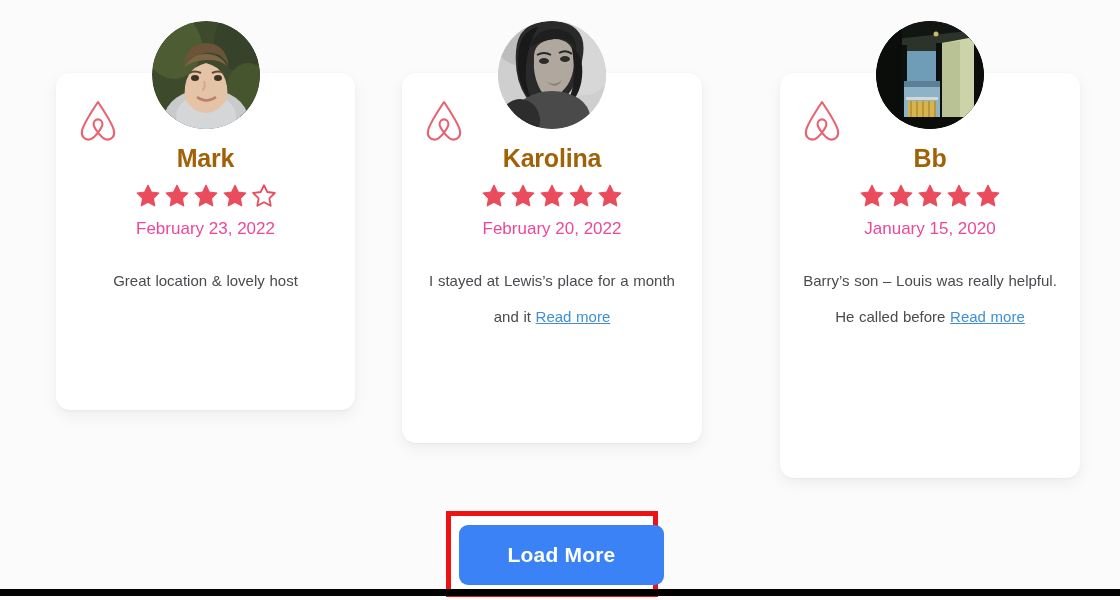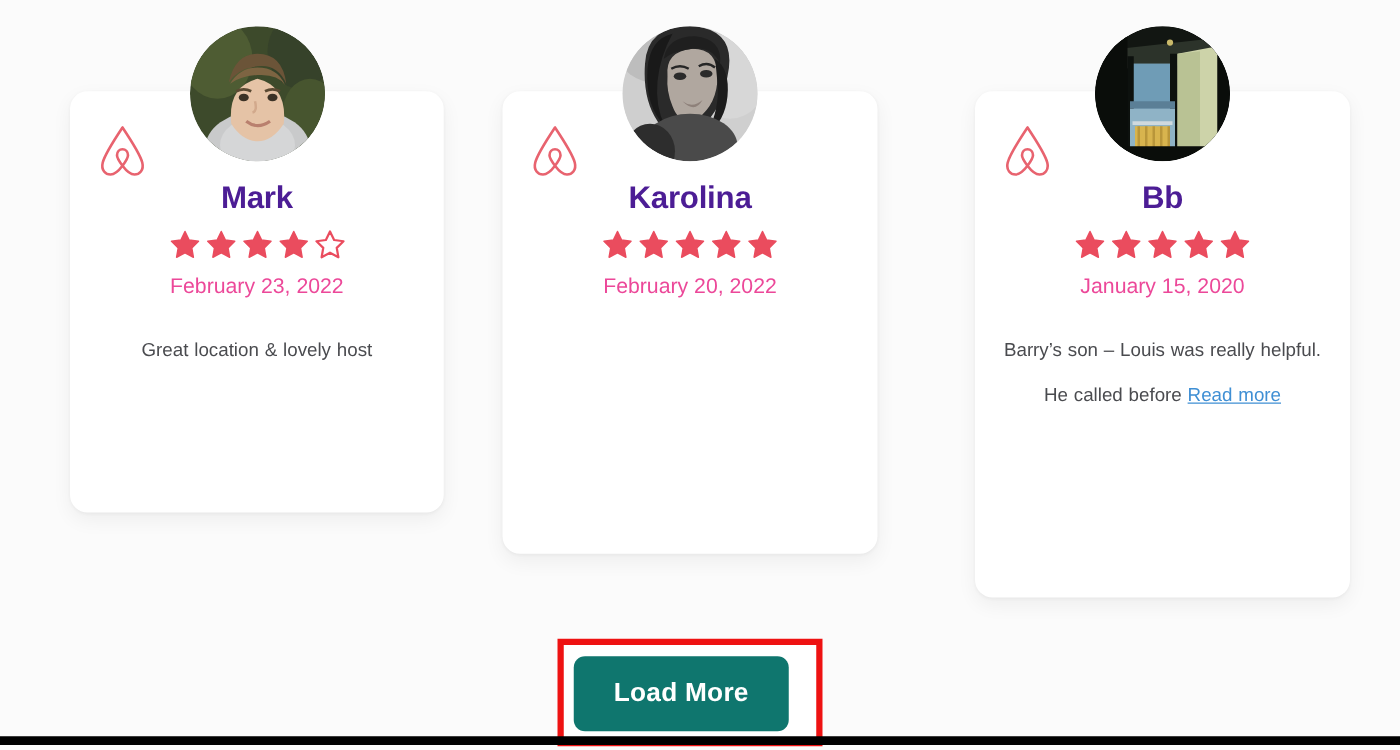--- a/index.html
+++ b/index.html
@@ -67,21 +67,21 @@
     left: 0;
     right: 0;
     top: 70px;
     text-align: center;
     padding: 0 14px;
   }
 
   .name {
     font-size: 25px;
     font-weight: bold;
-    color: #4c1d95;
+    color: #a16207;
     letter-spacing: -0.2px;
     line-height: 30px;
   }
 
   .stars {
     margin-top: 10px;
     height: 26px;
     display: flex;
     justify-content: center;
     align-items: center;
@@ -119,23 +119,23 @@
     width: 212px;
     height: 86px;
     border: 5px solid #ee1212;
     background: #ffffff;
   }
 
   .load-more-btn {
     position: absolute;
     left: 459px;
     top: 525px;
-    width: 172px;
+    width: 205px;
     height: 60px;
-    background: #0f766e;
+    background: #3b82f6;
     color: #ffffff;
     border: none;
     border-radius: 9px;
     font-family: "Liberation Sans", sans-serif;
     font-size: 21px;
     font-weight: bold;
     letter-spacing: 0.2px;
     cursor: pointer;
   }
 
@@ -263,20 +263,23 @@
             <path d="M13 2.2 L16.3 9.0 L23.8 10.0 L18.4 15.3 L19.7 22.8 L13 19.2 L6.3 22.8 L7.6 15.3 L2.2 10.0 L9.7 9.0 Z" fill="#ea4c5e" stroke="#ea4c5e" stroke-width="1.2" stroke-linejoin="round"></path>
           </svg>
           <svg viewBox="0 0 26 26" xmlns="http://www.w3.org/2000/svg">
             <path d="M13 2.2 L16.3 9.0 L23.8 10.0 L18.4 15.3 L19.7 22.8 L13 19.2 L6.3 22.8 L7.6 15.3 L2.2 10.0 L9.7 9.0 Z" fill="#ea4c5e" stroke="#ea4c5e" stroke-width="1.2" stroke-linejoin="round"></path>
           </svg>
           <svg viewBox="0 0 26 26" xmlns="http://www.w3.org/2000/svg">
             <path d="M13 2.2 L16.3 9.0 L23.8 10.0 L18.4 15.3 L19.7 22.8 L13 19.2 L6.3 22.8 L7.6 15.3 L2.2 10.0 L9.7 9.0 Z" fill="#ea4c5e" stroke="#ea4c5e" stroke-width="1.2" stroke-linejoin="round"></path>
           </svg>
         </div>
       <div class="date">February 20, 2022</div>
+      <div class="review">
+        <span>I stayed at Lewis’s place for a month and it </span><a class="read-more">Read more</a>
+      </div>
     </div>
   </div>
 
   <div class="card card-3">
 
     <span class="belo">
       <svg viewBox="0 0 40 43" xmlns="http://www.w3.org/2000/svg">
         <path d="M20 3 C20 3 6 24 4.2 31 C2.6 37.3 6.6 40.6 10.4 40.6 C14.2 40.6 17 37.6 20 33.6 C23 37.6 25.8 40.6 29.6 40.6 C33.4 40.6 37.4 37.3 35.8 31 C34 24 20 3 20 3 Z M20 33.6 C17.6 30.4 15.6 27.6 15.6 25.2 C15.6 22.3 17.6 20.4 20 20.4 C22.4 20.4 24.4 22.3 24.4 25.2 C24.4 27.6 22.4 30.4 20 33.6 Z" fill="none" stroke="#e8636f" stroke-width="2.1" stroke-linejoin="round"></path>
       </svg>
     </span>

